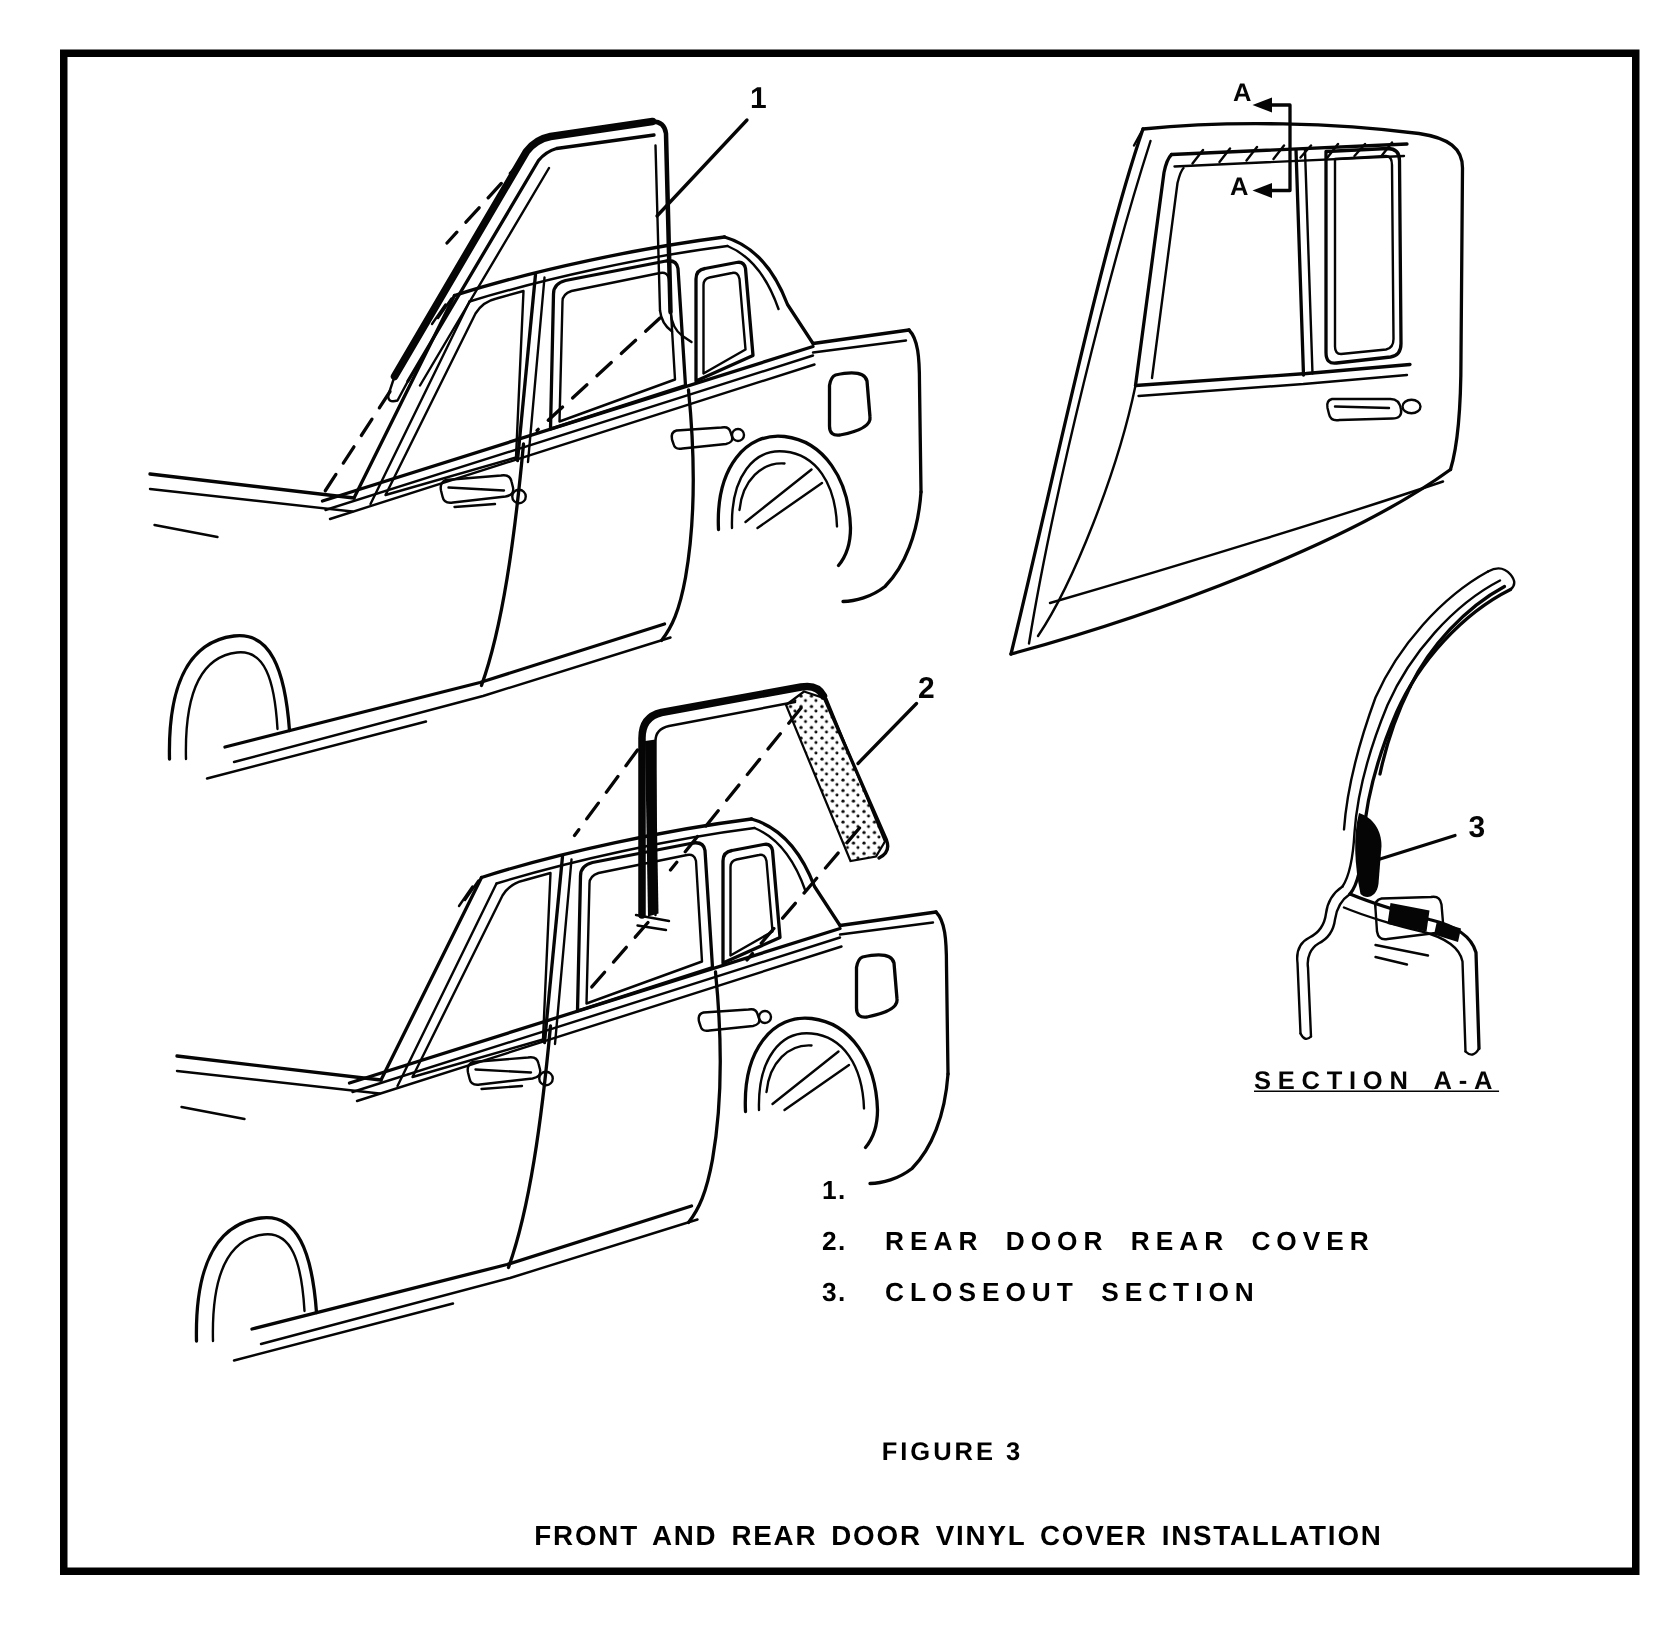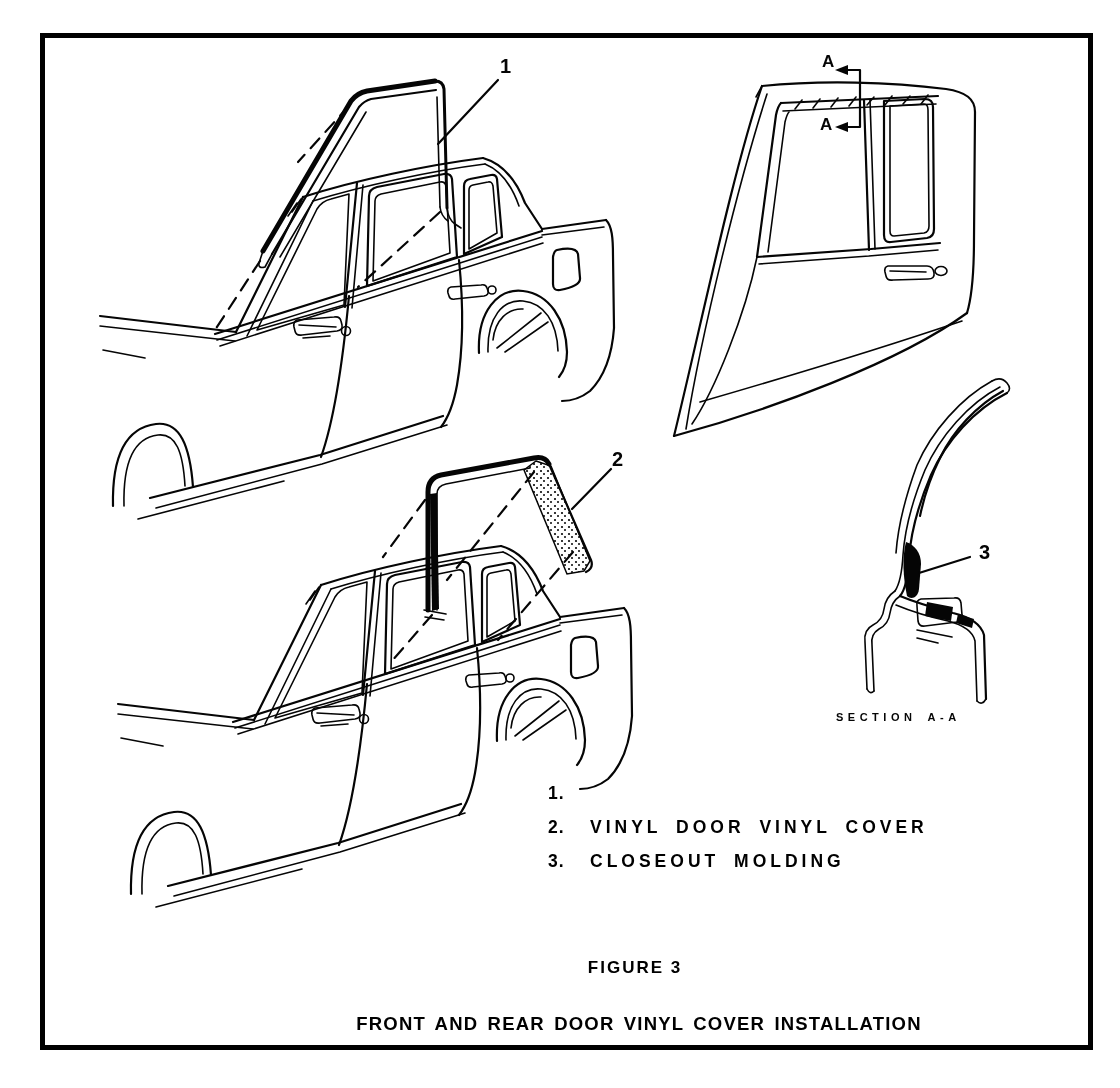--- a/index.html
+++ b/index.html
@@ -16,21 +16,21 @@
   .thin { stroke-width:1.6; }
   .thick{ stroke-width:5; }
   .med  { stroke-width:3; }
   .dash { stroke-dasharray:13 9; }
   .fillb{ fill:#050505; stroke:none; }
   .lbl {
     position:absolute; font-weight:bold; color:#050505; white-space:nowrap;
   }
   .callout { font-size:20px; letter-spacing:1px; }
   .marker  { font-size:17px; }
-  .sectionlbl { font-size:11px; letter-spacing:4.5px; word-spacing:4px; }
+  .sectionlbl { font-size:17px; letter-spacing:4.5px; word-spacing:4px;text-decoration:underline; }
   .legend { position:absolute; left:548px; top:783px; }
   .legend-row { display:flex; font-weight:bold; font-size:17.5px;
     letter-spacing:4px; word-spacing:6px; height:34px; align-items:flex-start; }
   .legend-num { width:42px; flex:0 0 42px; letter-spacing:1px; }
   .figure-num {
     position:absolute; left:0; top:958px; width:1270px; text-align:center;
     font-weight:bold; font-size:17px; letter-spacing:2px;
   }
   .figure-cap {
     position:absolute; left:0; top:1013px; width:1278px; text-align:center;
@@ -217,24 +217,24 @@
   <div class="lbl marker" style="left:822px; top:52px;">A</div>
   <div class="lbl marker" style="left:820px; top:115px;">A</div>
   <div class="lbl sectionlbl" style="left:836px; top:711px;">SECTION A-A</div>
 
   <div class="legend">
     <div class="legend-row">
       <span class="legend-num">1.</span>
     </div>
     <div class="legend-row">
       <span class="legend-num">2.</span>
-      <span>VINYL DOOR VINYL COVER</span>
+      <span>REAR DOOR REAR COVER</span>
     </div>
     <div class="legend-row">
       <span class="legend-num">3.</span>
-      <span>CLOSEOUT MOLDING</span>
+      <span>CLOSEOUT SECTION</span>
     </div>
   </div>
 
   <div class="figure-num">FIGURE 3</div>
   <div class="figure-cap">FRONT AND REAR DOOR VINYL COVER INSTALLATION</div>
 
 </div>
 
 </body></html>

